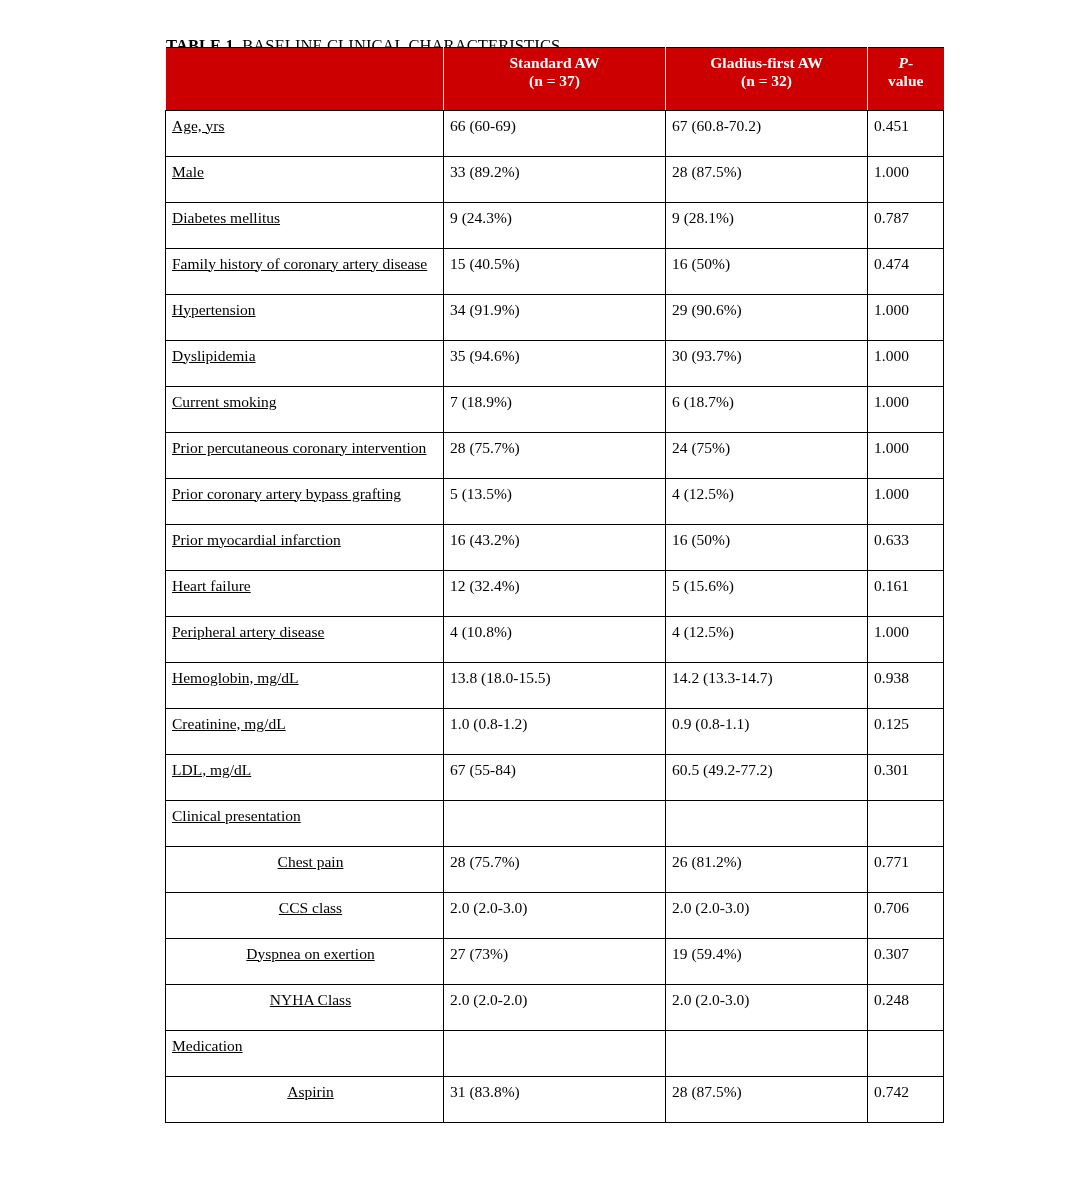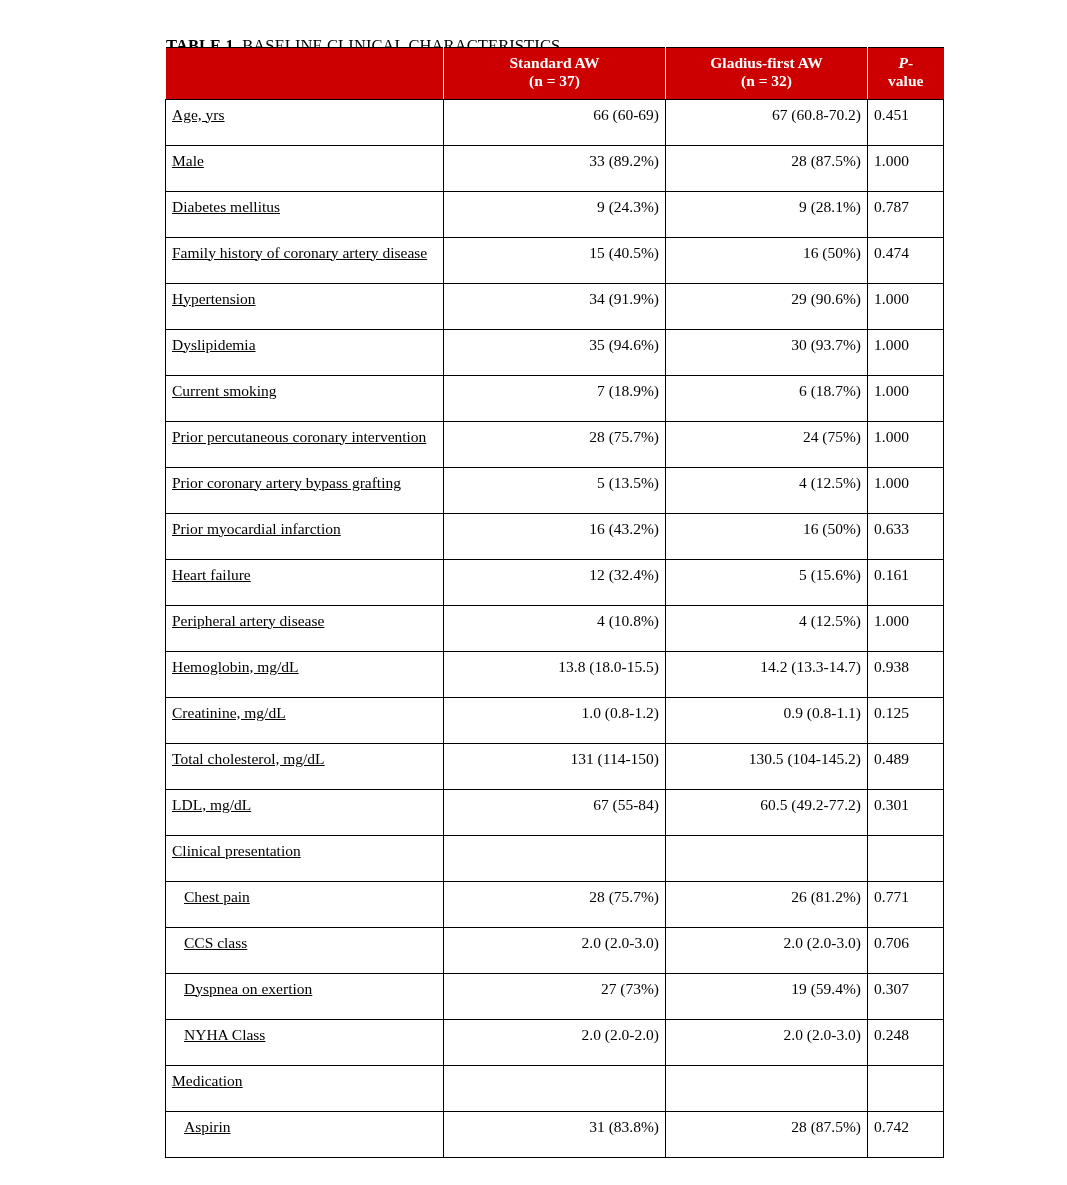--- a/index.html
+++ b/index.html
@@ -52,21 +52,21 @@
   table.clin col.c-std    { width: 222px; }
   table.clin col.c-gla    { width: 202px; }
   table.clin col.c-p      { width: 76px; }
 
   table.clin thead th {
     background: #CC0000;
     color: #ffffff;
     font-weight: bold;
     font-size: 15.5px;
     vertical-align: middle;
-    padding: 6px 4px 8px 4px;
+    padding: 6px 4px 19px 4px;
     border-top: 1.5px solid #000000;
     border-bottom: 1.5px solid #000000;
     border-left: 1.2px solid #ffffff;
     border-right: 1.2px solid #ffffff;
     line-height: 1.18;
   }
   table.clin thead th.head-blank {
     border-left: none;
   }
   table.clin thead th.head-p {
@@ -87,30 +87,31 @@
     height: 35px;
     line-height: 1.25;
     background: #ffffff;
   }
   table.clin tbody td.cell-label {
     text-align: left;
     border-left: 1.1px solid #000000;
     text-decoration: underline;
   }
   table.clin tbody td.cell-val {
-    text-align: right;
+    text-align: left;
   }
   table.clin tbody td.cell-p {
     border-right: 1.1px solid #000000;
   }
   table.clin tbody tr:last-child td {
     border-bottom: 1.6px solid #000000;
   }
   table.clin tbody td.cell-label.indent-1 {
     padding-left: 18px;
+    text-align: center;
   }
   sup {
     font-size: 0.68em;
     vertical-align: super;
     line-height: 0;
   }
 </style>
 </head>
 <body>
 
@@ -224,26 +225,20 @@
             <td class="cell-val">14.2 (13.3-14.7)</td>
             <td class="cell-p">0.938</td>
           </tr>
           <tr>
             <td class="cell-label">Creatinine, mg/dL</td>
             <td class="cell-val">1.0 (0.8-1.2)</td>
             <td class="cell-val">0.9 (0.8-1.1)</td>
             <td class="cell-p">0.125</td>
           </tr>
           <tr>
-            <td class="cell-label">Total cholesterol, mg/dL</td>
-            <td class="cell-val">131 (114-150)</td>
-            <td class="cell-val">130.5 (104-145.2)</td>
-            <td class="cell-p">0.489</td>
-          </tr>
-          <tr>
             <td class="cell-label">LDL, mg/dL</td>
             <td class="cell-val">67 (55-84)</td>
             <td class="cell-val">60.5 (49.2-77.2)</td>
             <td class="cell-p">0.301</td>
           </tr>
           <tr>
             <td class="cell-label">Clinical presentation</td>
             <td class="cell-val"></td>
             <td class="cell-val"></td>
             <td class="cell-p"></td>

